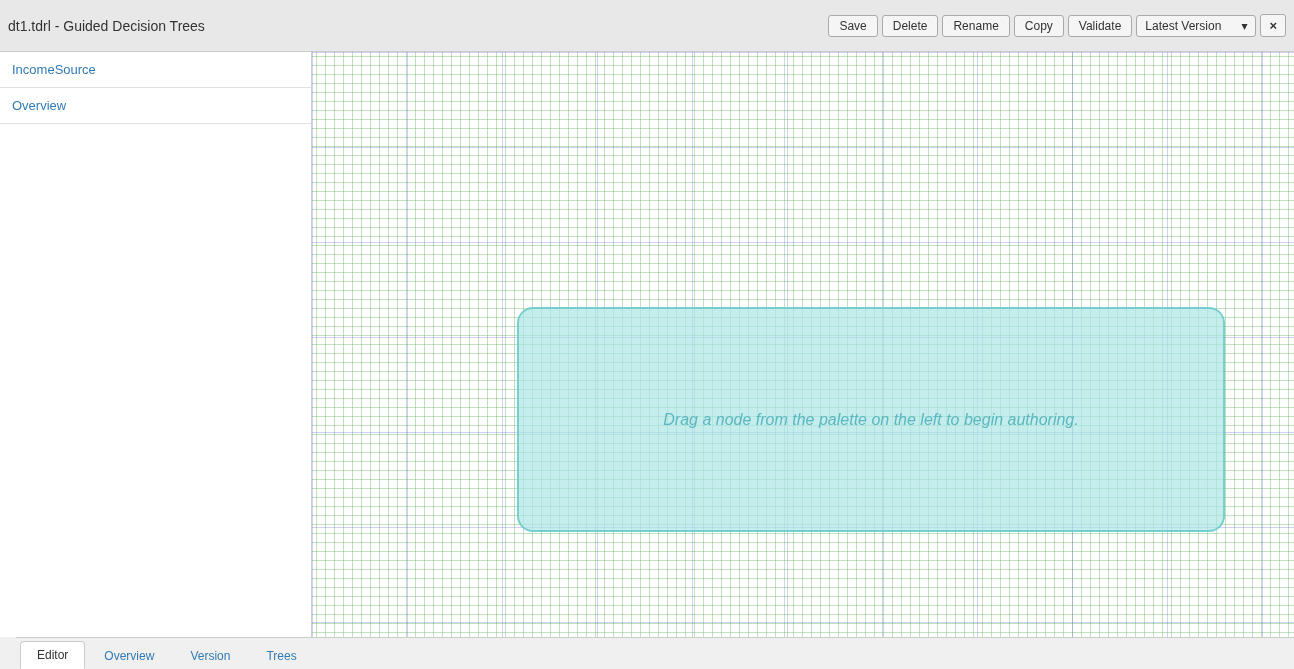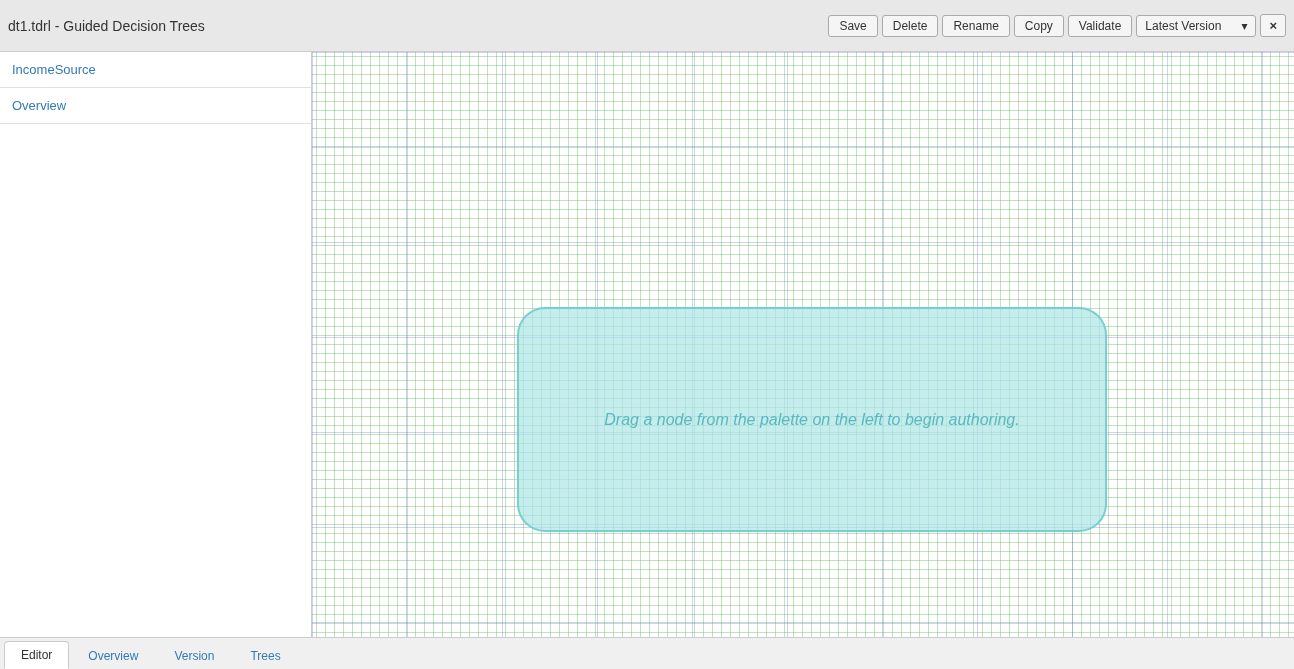--- a/index.html
+++ b/index.html
@@ -105,45 +105,46 @@
         
         repeating-linear-gradient(to bottom, transparent 0px, transparent 4px, rgba(100,180,100,0.4) 4px, rgba(100,180,100,0.4) 5px, transparent 5px, transparent 9px);
       pointer-events: none;
     }
 
     
     .drop-zone {
       position: absolute;
       top: 255px;
       left: 205px;
-      width: 590px;
+      width: 708px;
       height: 225px;
       background: rgba(173, 230, 230, 0.7);
       border: 2px solid rgba(100, 200, 200, 0.8);
-      border-radius: 28px;
+      border-radius: 16px;
       display: flex;
       align-items: center;
       justify-content: center;
     }
     .drop-zone-text {
       color: #5bb8c0;
       font-size: 16px;
       text-align: center;
       font-style: italic;
     }
 
     
     .tab-bar {
       display: flex;
       align-items: flex-end;
       background: #f0f0f0;
       border-top: 1px solid #ccc;
       height: 32px;
       flex-shrink: 0;
       padding: 0 4px;
+      margin-left: 16px;
     }
     .tab {
       padding: 6px 16px;
       font-size: 12px;
       cursor: pointer;
       border: 1px solid transparent;
       border-bottom: none;
       border-radius: 4px 4px 0 0;
       color: #337ab7;
       background: transparent;

